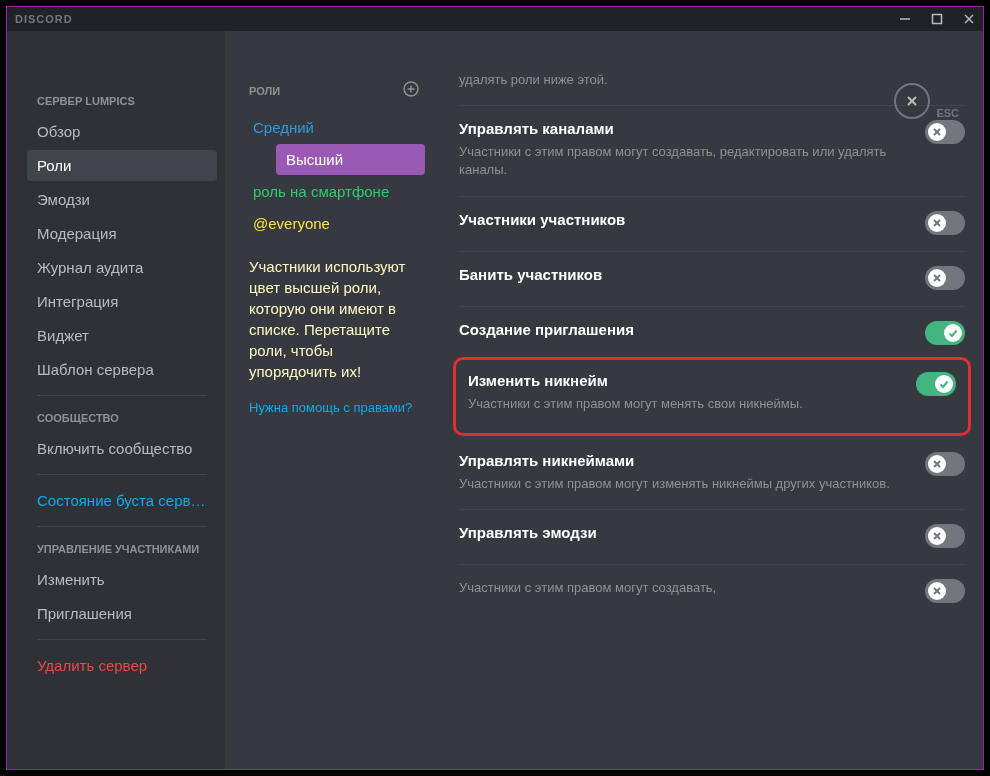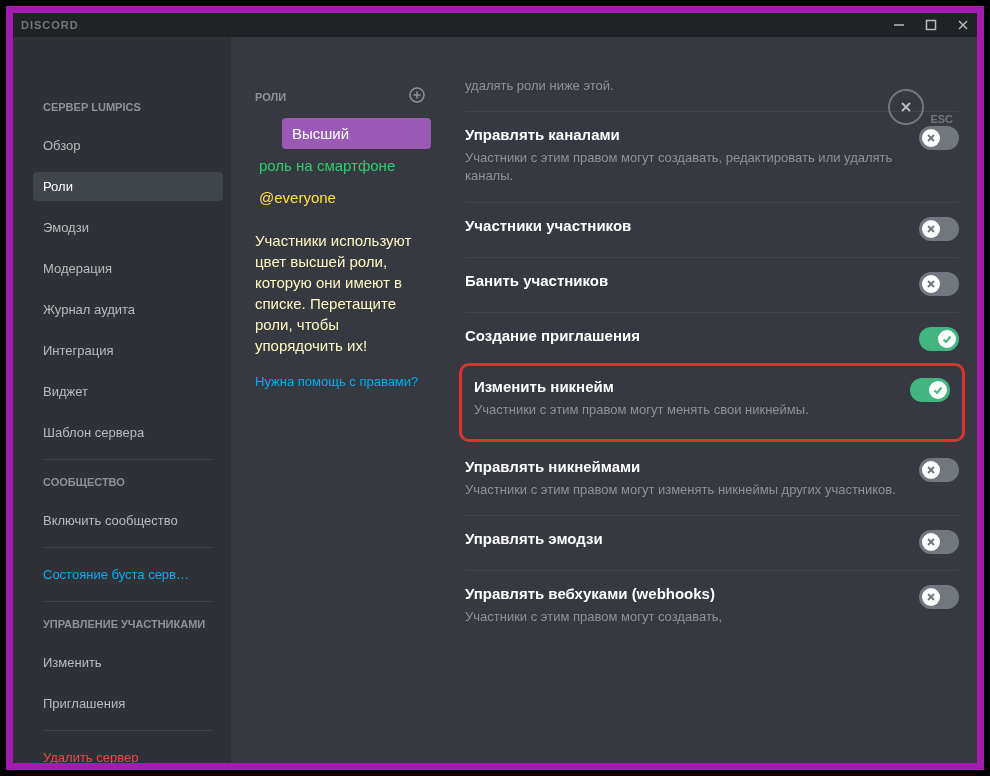--- a/index.html
+++ b/index.html
@@ -16,21 +16,21 @@
   height: 776px;
   background: #000;
   padding: 6px;
 }
 .window {
   width: 100%;
   height: 100%;
   background: #36393f;
   display: flex;
   flex-direction: column;
-  border: 7px solid #a21caf;
+  border: 1px solid #a21caf;
 }
 .titlebar {
   height: 24px;
   background: #202225;
   display: flex;
   align-items: center;
   padding: 0 8px;
   flex-shrink: 0;
 }
 .titlebar .app-name {
@@ -61,26 +61,26 @@
 }
 .sidebar-section-header {
   font-size: 11px;
   font-weight: 700;
   text-transform: uppercase;
   color: #8e9297;
   padding: 6px 10px;
   margin-top: 8px;
 }
 .sidebar-item {
-  font-size: 13px;
+  font-size: 15px;
   padding: 7px 10px;
   border-radius: 4px;
   color: #b9bbbe;
   cursor: pointer;
-  margin: 12px 0;
+  margin: 3px 0;
 }
 .sidebar-item.active {
   background: #40444b;
   color: #fff;
 }
 .sidebar-item.link { color: #00aff4; }
 .sidebar-item.danger { color: #f04747; }
 .sidebar-sep {
   height: 1px;
   background: #40444b;
@@ -273,20 +273,21 @@
       <div class="roles-header">
         <span class="roles-header-title">РОЛИ</span>
         <span class="add-icon">
           <svg viewBox="0 0 16 16" width="16" height="16">
                 <circle cx="8" cy="8" r="7" fill="none" stroke="currentColor" stroke-width="1.5"></circle>
                 <line x1="8" y1="4.5" x2="8" y2="11.5" stroke="currentColor" stroke-width="1.5"></line>
                 <line x1="4.5" y1="8" x2="11.5" y2="8" stroke="currentColor" stroke-width="1.5"></line>
               </svg>
         </span>
       </div>
+      <div class="role-item role-sredniy">Средний</div>
       <div class="role-item selected">Высший</div>
       <div class="role-item role-smartphone">роль на смартфоне</div>
       <div class="role-item role-everyone">@everyone</div>
       <div class="roles-hint">Участники используют цвет высшей роли, которую они имеют в списке. Перетащите роли, чтобы упорядочить их!</div>
       <div class="roles-help">Нужна помощь с правами?</div>
     </div>
 
     <div class="main">
       <div class="perm-desc" style="padding:0 6px 4px 6px">удалять роли ниже этой.</div>
       <div class="perm-sep"></div>
@@ -392,21 +393,20 @@
                   <line x1="3" y1="3" x2="9" y2="9" stroke="#72767d" stroke-width="2"></line>
                   <line x1="9" y1="3" x2="3" y2="9" stroke="#72767d" stroke-width="2"></line>
                 </svg>
               </div>
         </div>
       </div>
       <div class="perm-sep"></div>
 
       <div class="perm">
         <div class="perm-body">
-          <div class="perm-title">Управлять вебхуками (webhooks)</div>
           <div class="perm-desc">Участники с этим правом могут создавать,</div>
         </div>
         <div class="toggle">
           <div class="toggle-knob">
                 <svg viewBox="0 0 12 12">
                   <line x1="3" y1="3" x2="9" y2="9" stroke="#72767d" stroke-width="2"></line>
                   <line x1="9" y1="3" x2="3" y2="9" stroke="#72767d" stroke-width="2"></line>
                 </svg>
               </div>
         </div>

